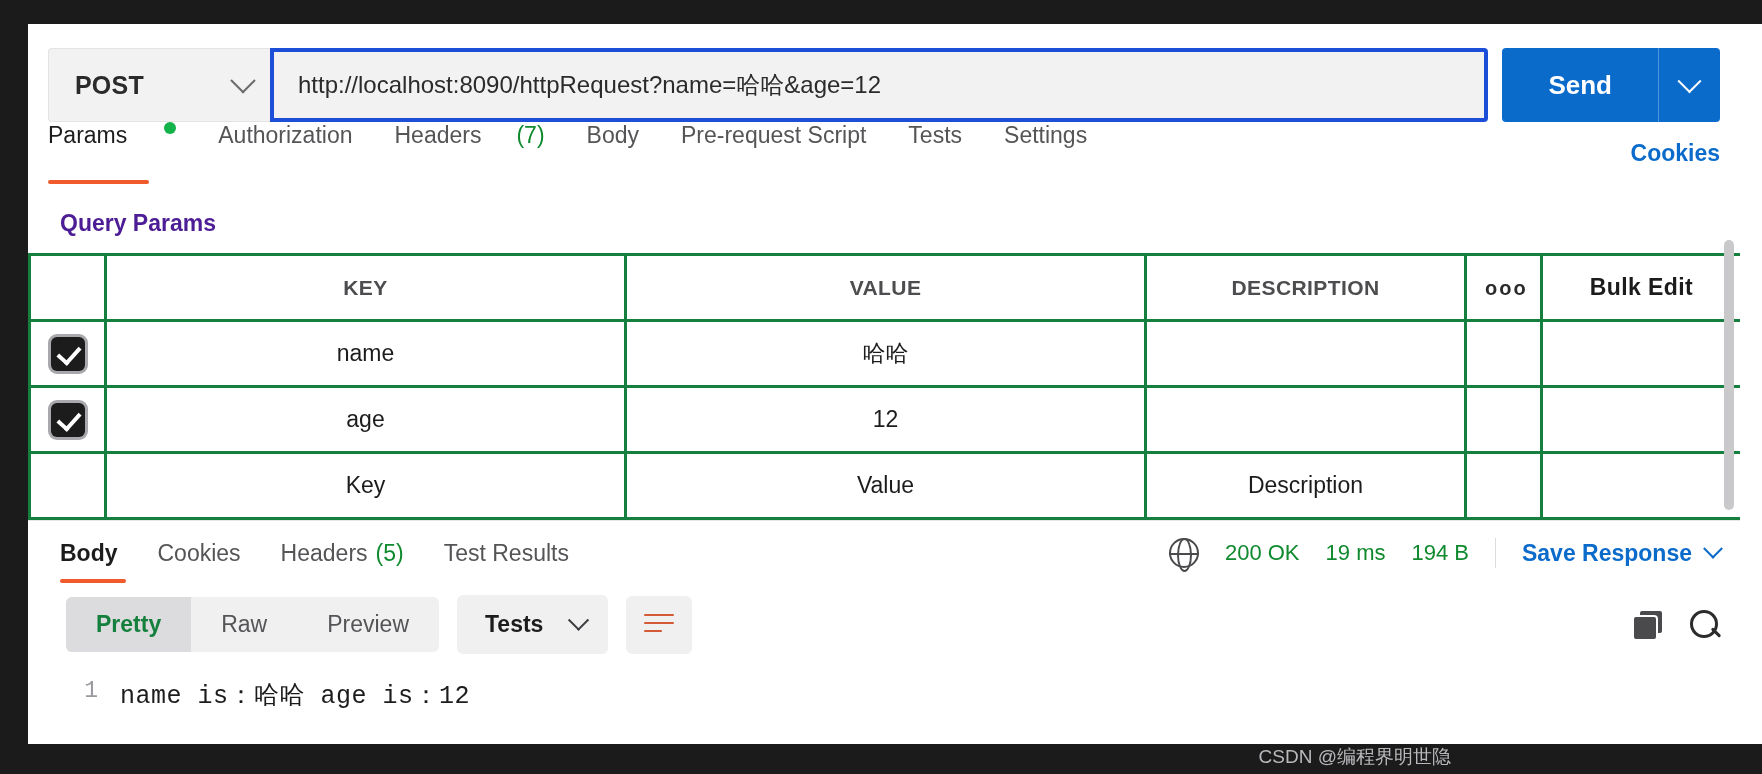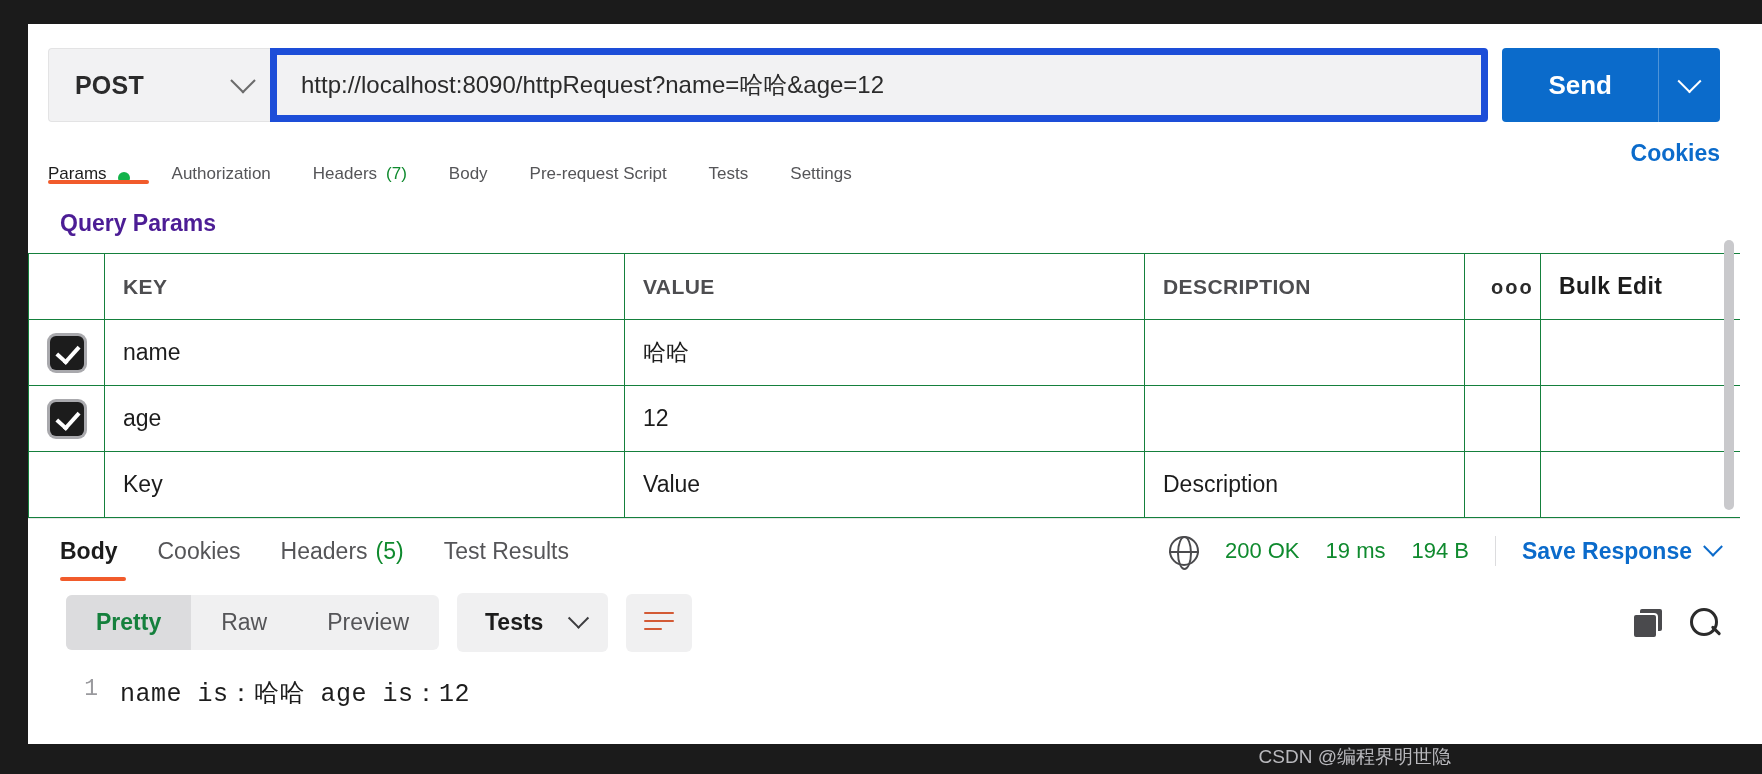--- a/index.html
+++ b/index.html
@@ -49,21 +49,21 @@
   }
   .chev {
     width: 18px; height: 18px;
     border-right: 2.5px solid #6b6b6b;
     border-bottom: 2.5px solid #6b6b6b;
     transform: rotate(45deg) translate(-3px,-3px);
   }
   .url-input {
     flex: 1;
     background: #f2f2f3;
-    border: 7px solid #1d4ed8;
+    border: 4px solid #1d4ed8;
     border-radius: 0 4px 4px 0;
     display: flex; align-items: center;
     padding: 0 24px;
     font-size: 24px;
     color: #2b2b2b;
     white-space: nowrap;
     overflow: hidden;
   }
   .send-wrap { display: flex; margin-left: 14px; }
   .send-btn {
@@ -87,27 +87,28 @@
   .send-caret .chev { border-color: #fff; width: 17px; height: 17px; }
 
   
   .req-tabs {
     display: flex; align-items: center;
     padding: 0 20px;
     height: 62px;
     position: relative;
   }
   .tab {
-    font-size: 17px;
+    font-size: 23px;
     color: #555558;
     margin-right: 42px;
-    display: flex; align-items: flex-end;
+    display: flex; align-items: flex-start;
     height: 62px;
     cursor: pointer;
     white-space: nowrap;
+    gap: 26px;
   }
   .tab.active { color: #1c1c1c; font-weight: 400; }
   .tab .cnt { color: #0f8a2e; margin-left: 9px; }
   .greendot {
     width: 12px; height: 12px; border-radius: 50%;
     background: #12b34a; margin-left: 11px;
   }
   .tab-underline {
     position: absolute;
     left: 20px; bottom: 0;
@@ -123,23 +124,23 @@
     cursor: pointer;
   }
 
   
   .qp-title {
     padding: 26px 20px 16px 32px;
     font-size: 23px; font-weight: 700; color: #4c1d95;
   }
   .tbl { width: 100%; border-collapse: collapse; table-layout: fixed; }
   .tbl th, .tbl td {
-    border: 1px solid #15803d;
+    border: 3px solid #15803d;
     height: 66px;
-    text-align: left;
+    text-align: center;
     font-weight: 400;
     padding: 0 18px;
     vertical-align: middle;
   }
   .tbl th { font-size: 21px; color: #4d4d50; font-weight: 700; letter-spacing: .4px; }
   .col-chk { width: 76px; }
   .col-key { width: 520px; }
   .col-val { width: 520px; }
   .col-desc { width: 320px; }
   .col-dots { width: 76px; text-align: center; }
@@ -158,21 +159,21 @@
   .chk::after {
     content: "";
     position: absolute;
     left: 11px; top: 5px;
     width: 10px; height: 18px;
     border-right: 4px solid #fff;
     border-bottom: 4px solid #fff;
     transform: rotate(42deg);
   }
   .ph { color: #a6a6aa; }
-  .dots { font-size: 20px; letter-spacing: 2px; color: #2b2b2b; font-weight: 700; cursor: pointer; margin-left: 8px; }
+  .dots { font-size: 20px; letter-spacing: 2px; color: #2b2b2b; font-weight: 700; cursor: pointer; }
   .bulk { font-size: 23px; color: #1c1c1c; font-weight: 700; cursor: pointer; }
 
   
   .params-scroll {
     position: absolute;
     right: 6px; top: 216px;
     width: 10px; height: 270px;
     background: #c9c9cc;
     border-radius: 5px;
   }

